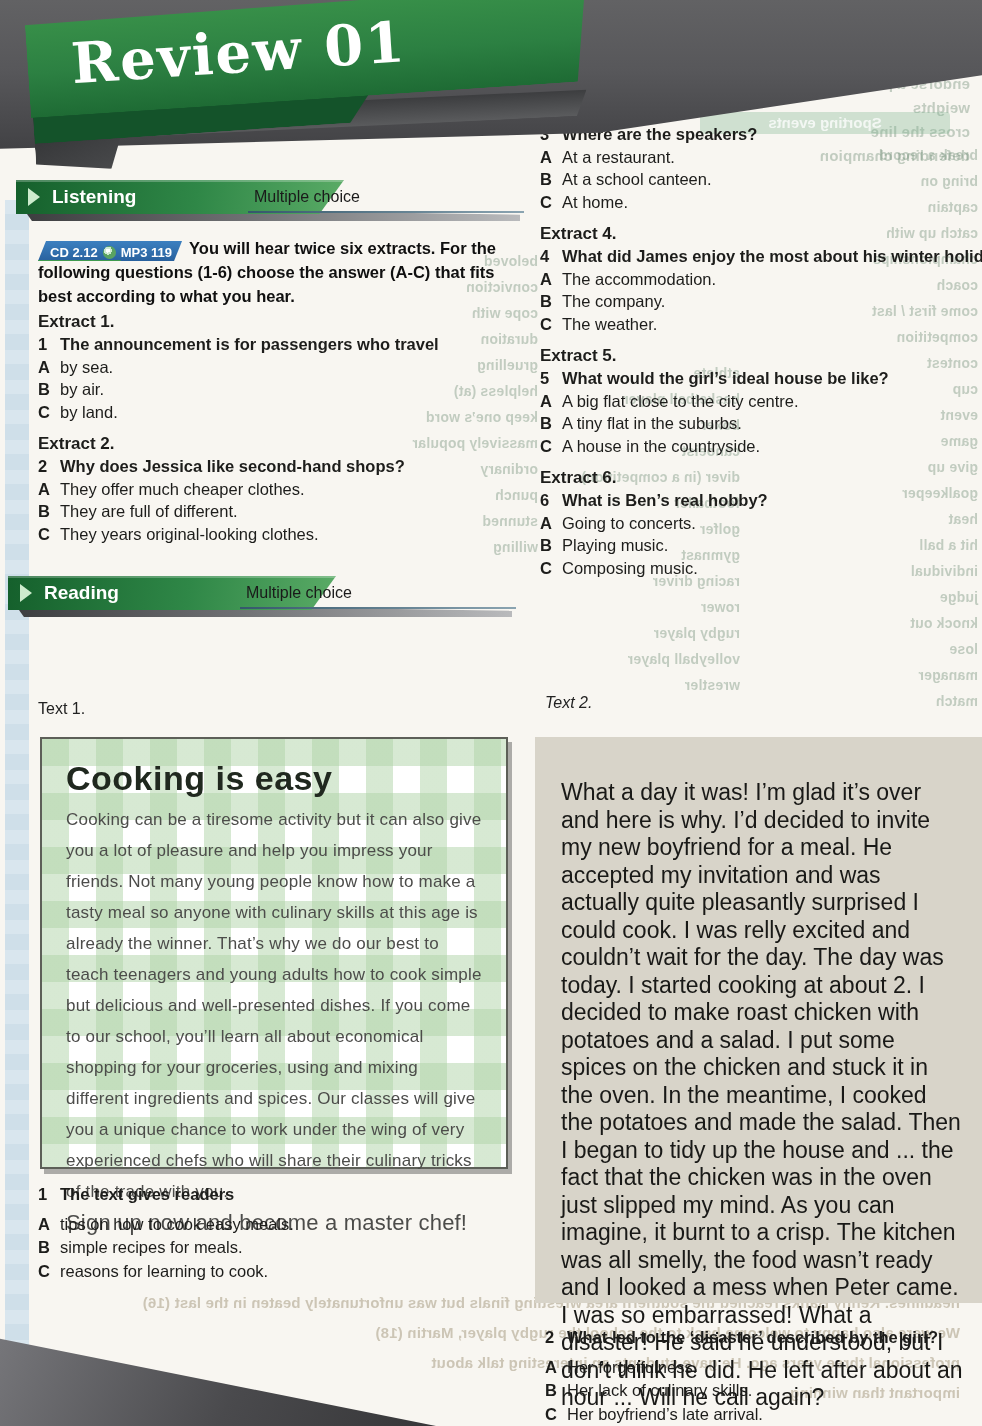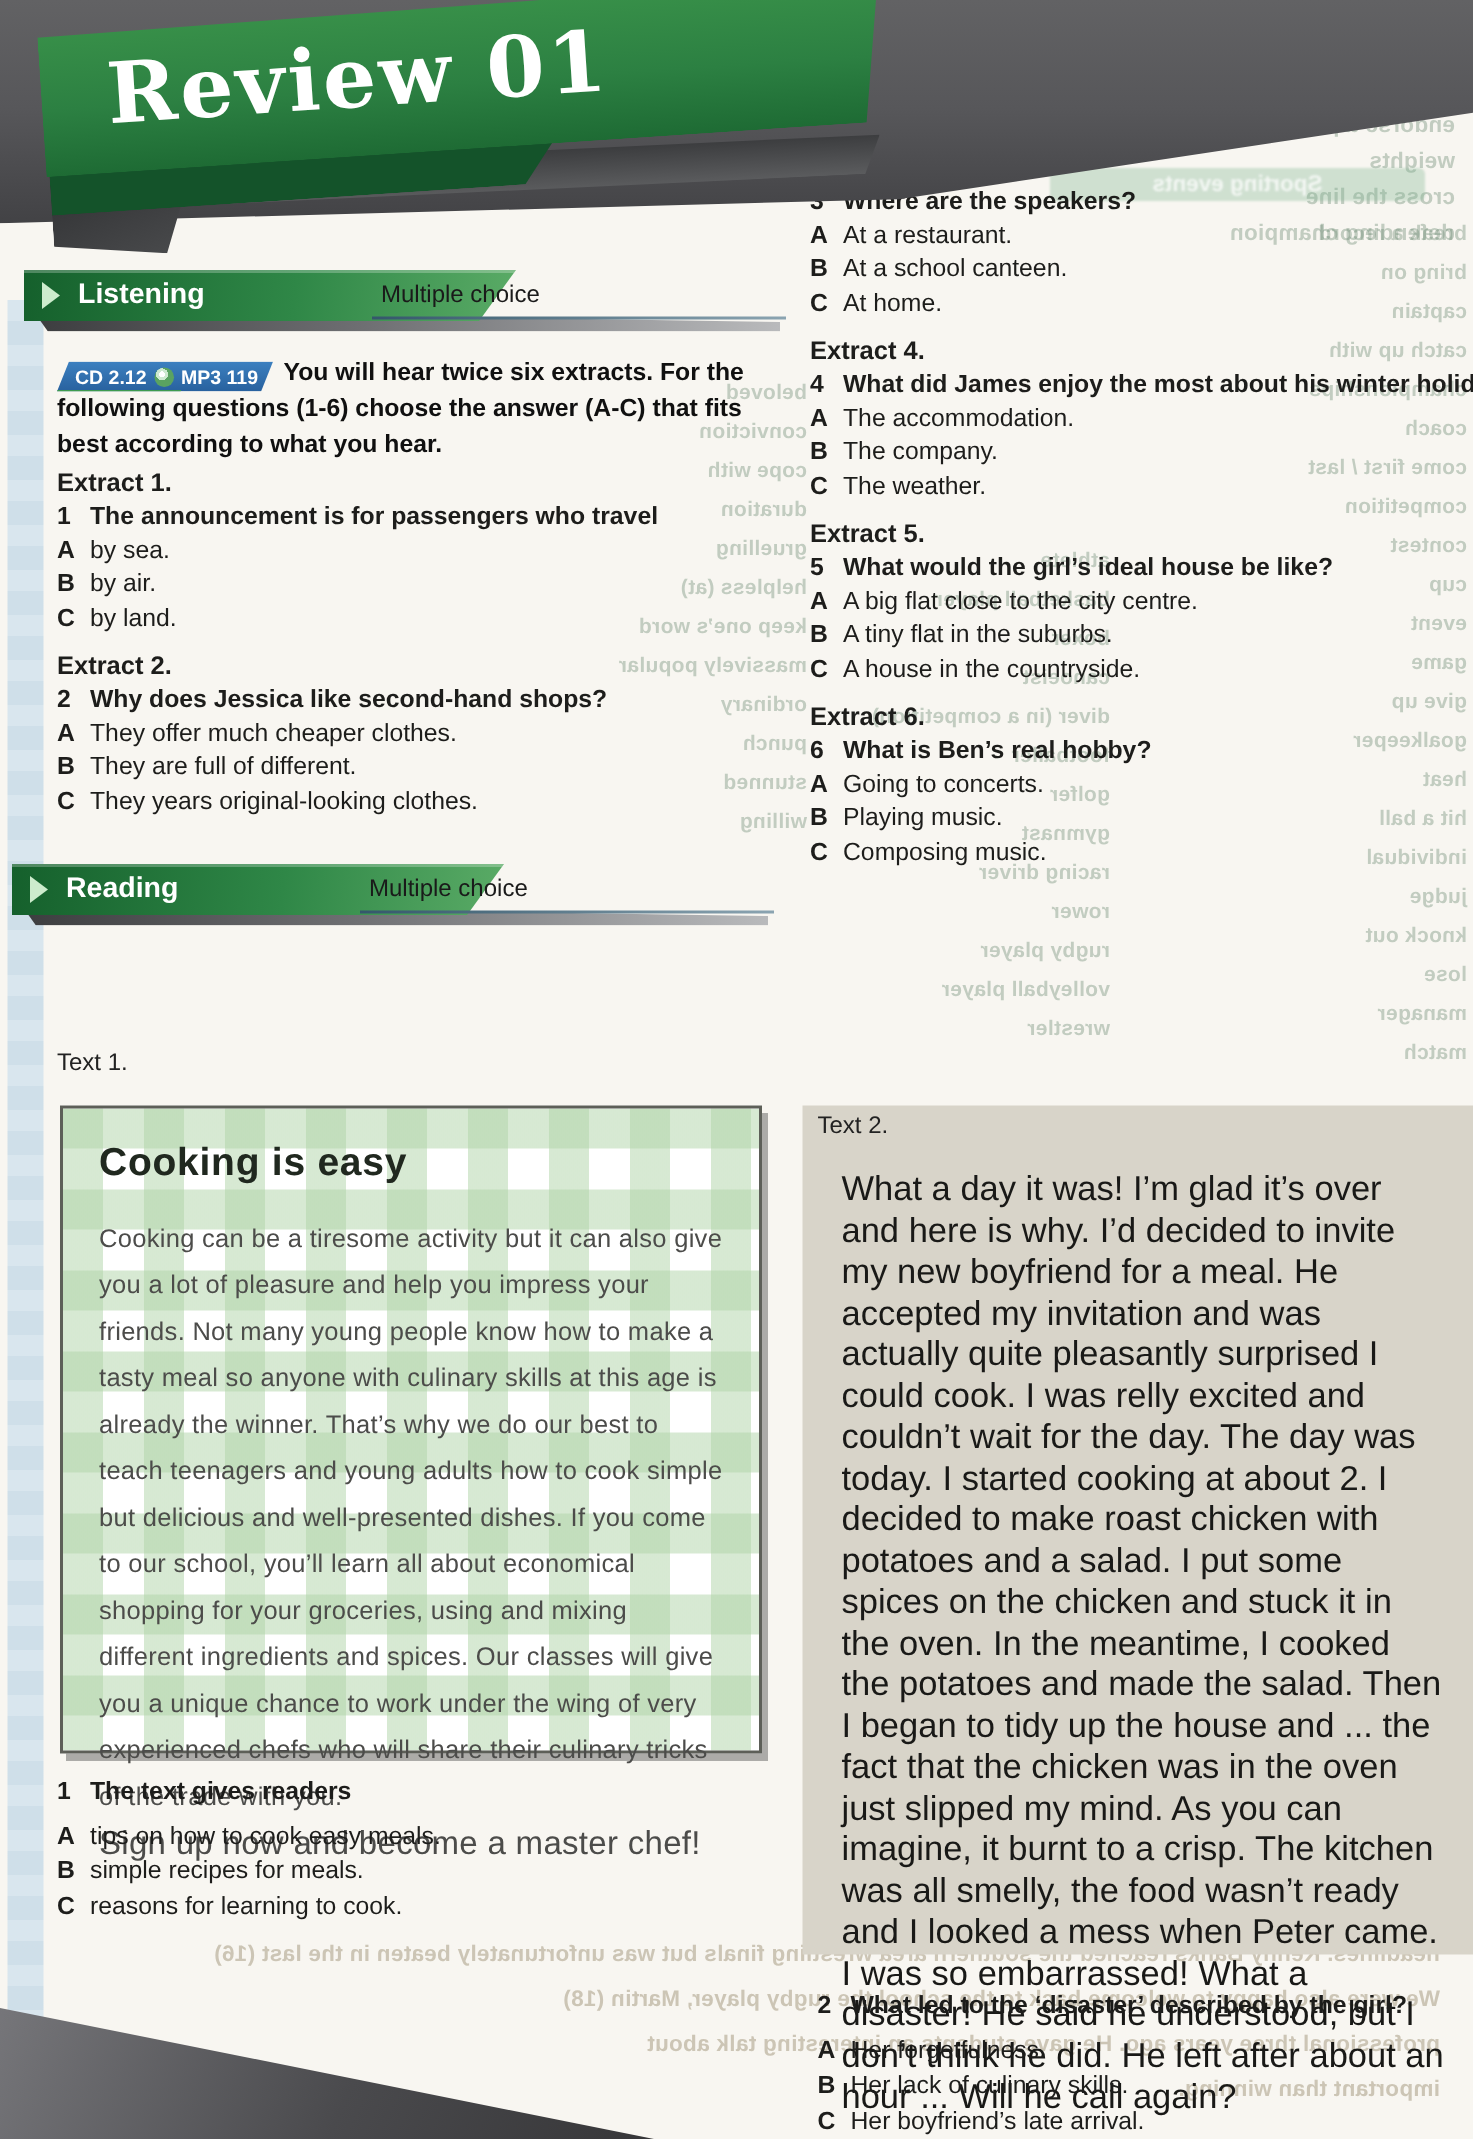--- a/index.html
+++ b/index.html
@@ -87,21 +87,21 @@
     font-weight:700;font-size:17px;line-height:24px;color:#101010;}
   .text-label{position:absolute;z-index:3;font-size:16px;color:#222;}
 
   .text1-box{position:absolute;left:40px;top:737px;width:468px;height:432px;z-index:2;
     background-color:#fff;
     background-image:linear-gradient(90deg,rgba(175,211,167,.5) 0 27px,rgba(0,0,0,0) 27px 54px),
                      linear-gradient(180deg,rgba(175,211,167,.5) 0 27px,rgba(0,0,0,0) 27px 54px);
     background-size:54px 54px;
     border:2px solid #5d5f58;box-shadow:4px 5px 0 rgba(95,95,95,.5);
     box-sizing:border-box;padding:20px 24px 0 24px;}
-  .text1-title{font-weight:700;font-size:26px;color:#20281f;letter-spacing:.5px;margin-bottom:20px;}
+  .text1-title{font-weight:700;font-size:34px;color:#20281f;letter-spacing:.5px;margin-bottom:6px;}
   .text1-body{font-size:17px;line-height:31px;color:#4c4c4a;letter-spacing:.2px;}
   .text1-cta{font-size:22px;line-height:31px;color:#4c4c4a;letter-spacing:.2px;}
 
   .text2-box{position:absolute;left:535px;top:737px;width:447px;height:566px;z-index:2;
     background:#d8d4c9;box-sizing:border-box;padding:42px 18px 0 26px;}
   .text2-body{font-size:23px;line-height:27.5px;color:#191917;}
   .text2-ps{font-size:17px;line-height:27.5px;color:#0f766e;margin-top:26px;
     padding-left:36px;text-indent:-36px;}
 
   .q-block{position:absolute;z-index:3;font-size:16.5px;line-height:23.5px;}
@@ -323,21 +323,21 @@
     <div class="banner-tail"></div>
     <div class="banner-main"></div>
     <div class="banner-arrow"></div>
     <div class="banner-label">Reading</div>
     <div class="banner-type">Multiple choice</div>
     <div class="banner-rule"></div>
   </div>
 
 
   <div class="text-label" style="left:38px;top:700px;">Text 1.</div>
-  <div class="text-label" style="left:545px;top:742px;">Text 2.</div>
+  <div class="text-label" style="left:545px;top:694px;font-style:italic;">Text 2.</div>
 
   <div class="text1-box">
     <div class="text1-title">Cooking is easy</div>
     <div class="text1-body">Cooking can be a tiresome activity but it can also give you a lot of pleasure and help you impress your friends. Not many young people know how to make a tasty meal so anyone with culinary skills at this age is already the winner. That’s why we do our best to teach teenagers and young adults how to cook simple but delicious and well-presented dishes. If you come to our school, you’ll learn all about economical shopping for your groceries, using and mixing different ingredients and spices. Our classes will give you a unique chance to work under the wing of very experienced chefs who will share their culinary tricks of the trade with you.</div>
     <div class="text1-cta">Sign up now and become a master chef!</div>
   </div>
 
   <div class="text2-box">
     <div class="text2-body">What a day it was! I’m glad it’s over and here is why. I’d decided to invite my new boyfriend for a meal. He accepted my invitation and was actually quite pleasantly surprised I could cook. I was relly excited and couldn’t wait for the day. The day was today. I started cooking at about 2. I decided to make roast chicken with potatoes and a salad. I put some spices on the chicken and stuck it in the oven. In the meantime, I cooked the potatoes and made the salad. Then I began to tidy up the house and ... the fact that the chicken was in the oven just slipped my mind. As you can imagine, it burnt to a crisp. The kitchen was all smelly, the food wasn’t ready and I looked a mess when Peter came. I was so embarrassed! What a disaster! He said he understood, but I don’t think he did. He left after about an hour ... Will he call again?</div>
     <div class="text2-ps">P.S. By the way, it wasn’t the first time I hadn’t remembered about something cooking!</div>

